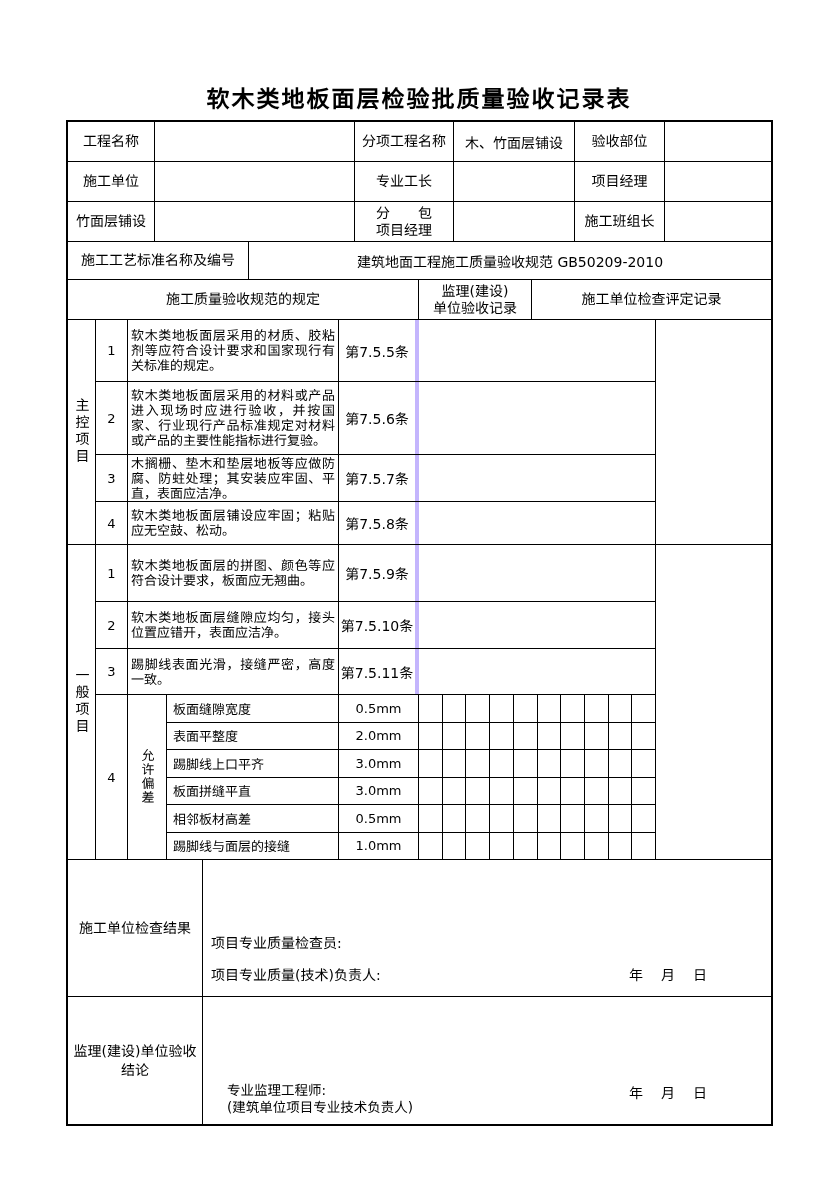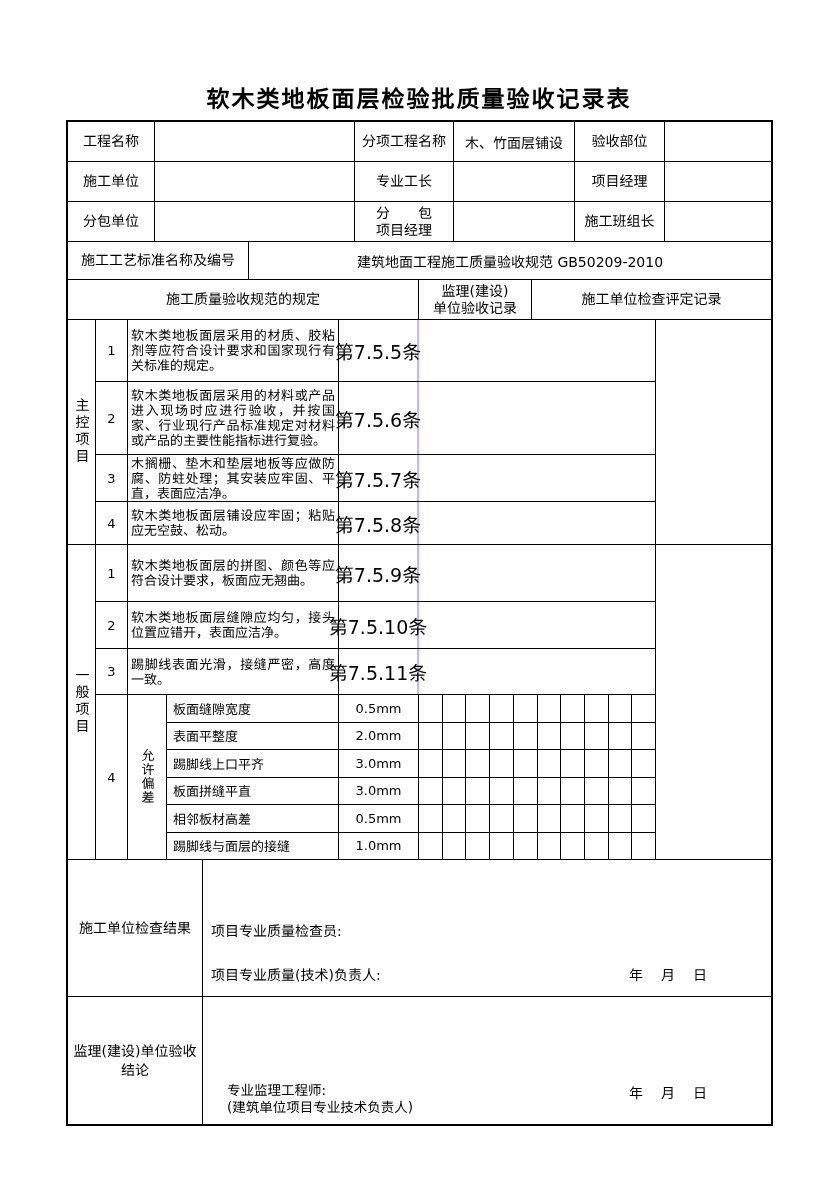--- a/index.html
+++ b/index.html
@@ -58,21 +58,21 @@
 
   .item-row { display: flex; border-bottom: 1px solid #000; flex-shrink: 0; }
   .item-row.last { border-bottom: none; flex: 1; }
   .num { width: 32px; border-right: 1px solid #000; display:flex; align-items:center; justify-content:center; font-size: 13px; }
   .itext {
     width: 211px; border-right: 1px solid #000;
     display: flex; align-items: center;
     font-size: 13px; line-height: 15px; padding: 2px 3px;
     text-align: justify;
   }
-  .iref { width: 80px; border-right: 2px solid #c4b5fd; display:flex; align-items:center; justify-content:center; font-size: 19px; white-space: nowrap; }
+  .iref { width: 80px; border-right: 4px solid #c4b5fd; display:flex; align-items:center; justify-content:center; font-size: 14px; white-space: nowrap; }
   .icheck { flex: 1; }
 
   
   .dev-block { flex: 1; display: flex; }
   .devlabel {
     width: 39px; border-right: 1px solid #000;
     display: flex; align-items: center; justify-content: center;
     font-size: 13px;
     writing-mode: vertical-lr; text-orientation: upright; letter-spacing: 1px;
   }
@@ -118,21 +118,21 @@
     <div class="row h40">
       <div class="cell lbl w-l1">施工单位</div>
       <div class="cell val w-v1"></div>
       <div class="cell lbl w-l2">专业工长</div>
       <div class="cell val w-v2"></div>
       <div class="cell lbl w-l3">项目经理</div>
       <div class="cell val w-v3"></div>
     </div>
 
     <div class="row h40">
-      <div class="cell lbl w-l1">分包单位</div>
+      <div class="cell lbl w-l1">竹面层铺设</div>
       <div class="cell val w-v1"></div>
       <div class="cell lbl w-l2">分　　包
 项目经理</div>
       <div class="cell val w-v2"></div>
       <div class="cell lbl w-l3">施工班组长</div>
       <div class="cell val w-v3"></div>
     </div>
 
     <div class="row standard-row">
       <div class="cell lbl w-std-l">施工工艺标准名称及编号</div>
@@ -301,21 +301,21 @@
             </div>
           </div>
         </div>
       </div>
       <div class="supcell"></div>
     </div>
 
     <div class="row footer1">
       <div class="cell flabel">施工单位检查结果</div>
       <div class="fcontent">
-        <div class="sign-line" style="bottom:56px">项目专业质量检查员:</div>
+        <div class="sign-line" style="bottom:44px">项目专业质量检查员:</div>
         <div class="sign-line" style="bottom:12px">项目专业质量(技术)负责人:</div>
         <div class="date" style="bottom:12px">年　月　日</div>
       </div>
     </div>
 
     <div class="row footer2">
       <div class="cell flabel">监理(建设)单位验收
 结论</div>
       <div class="fcontent">
         <div class="sign-block">专业监理工程师:

